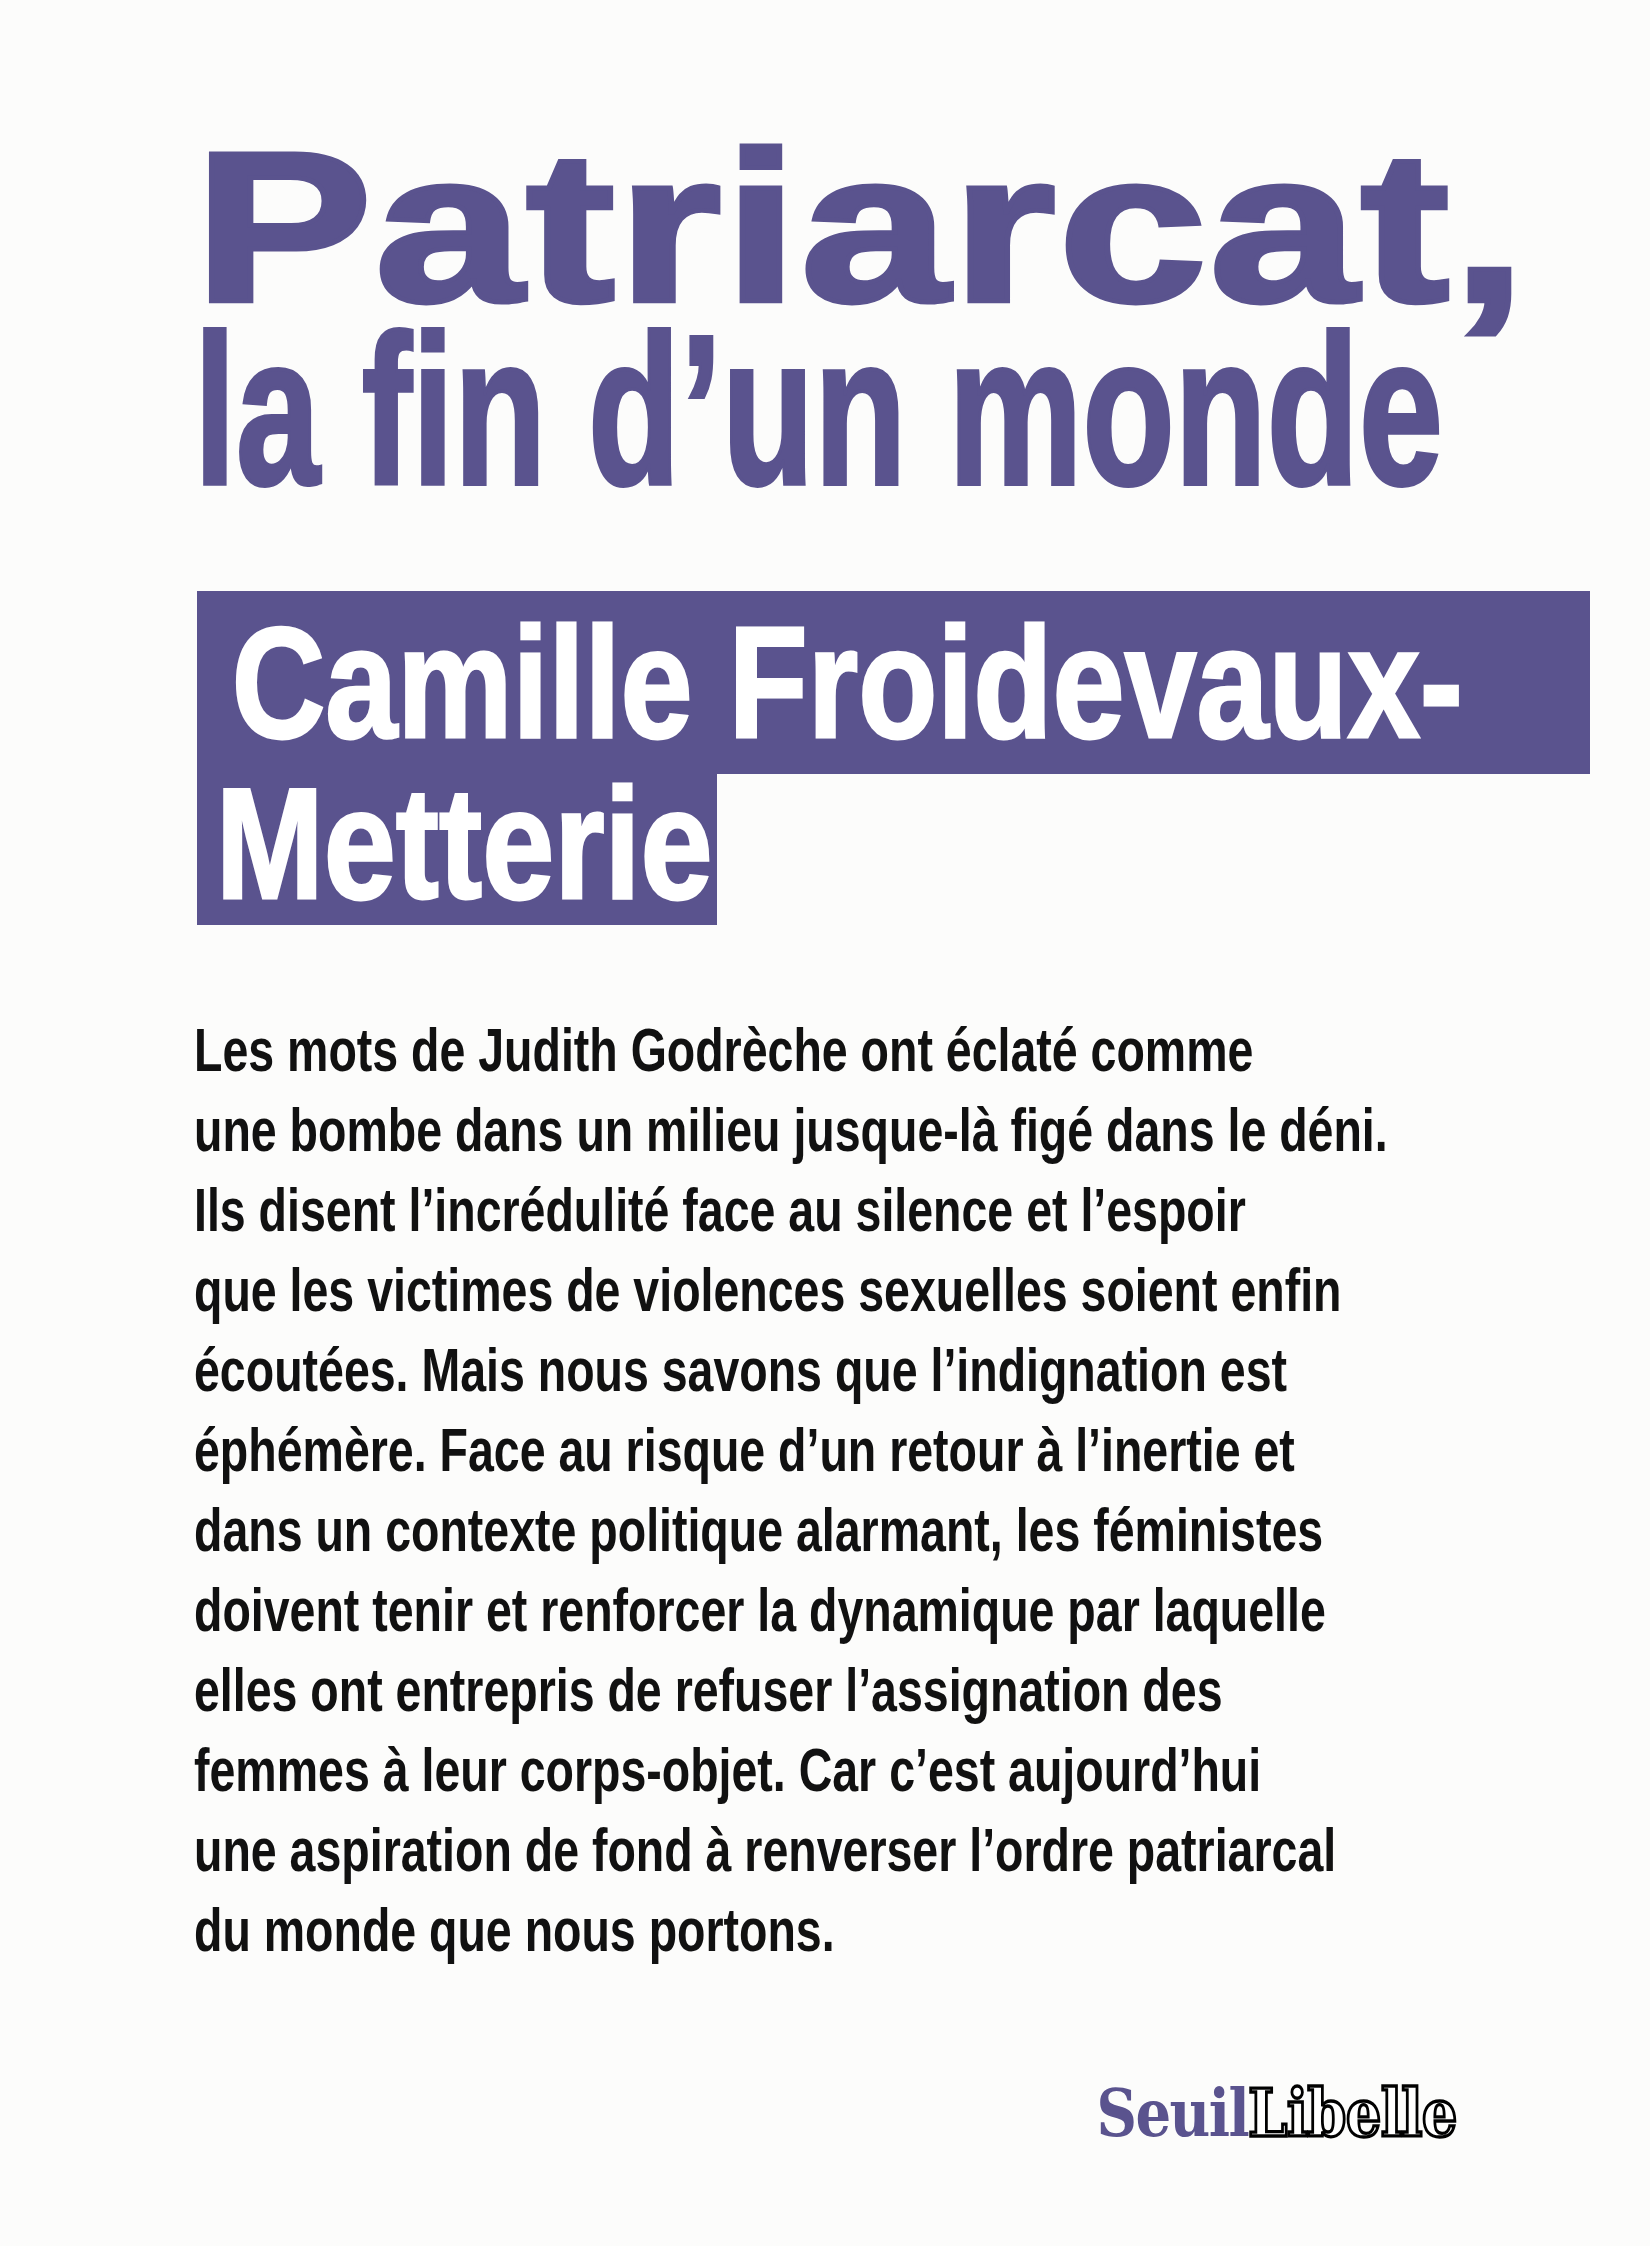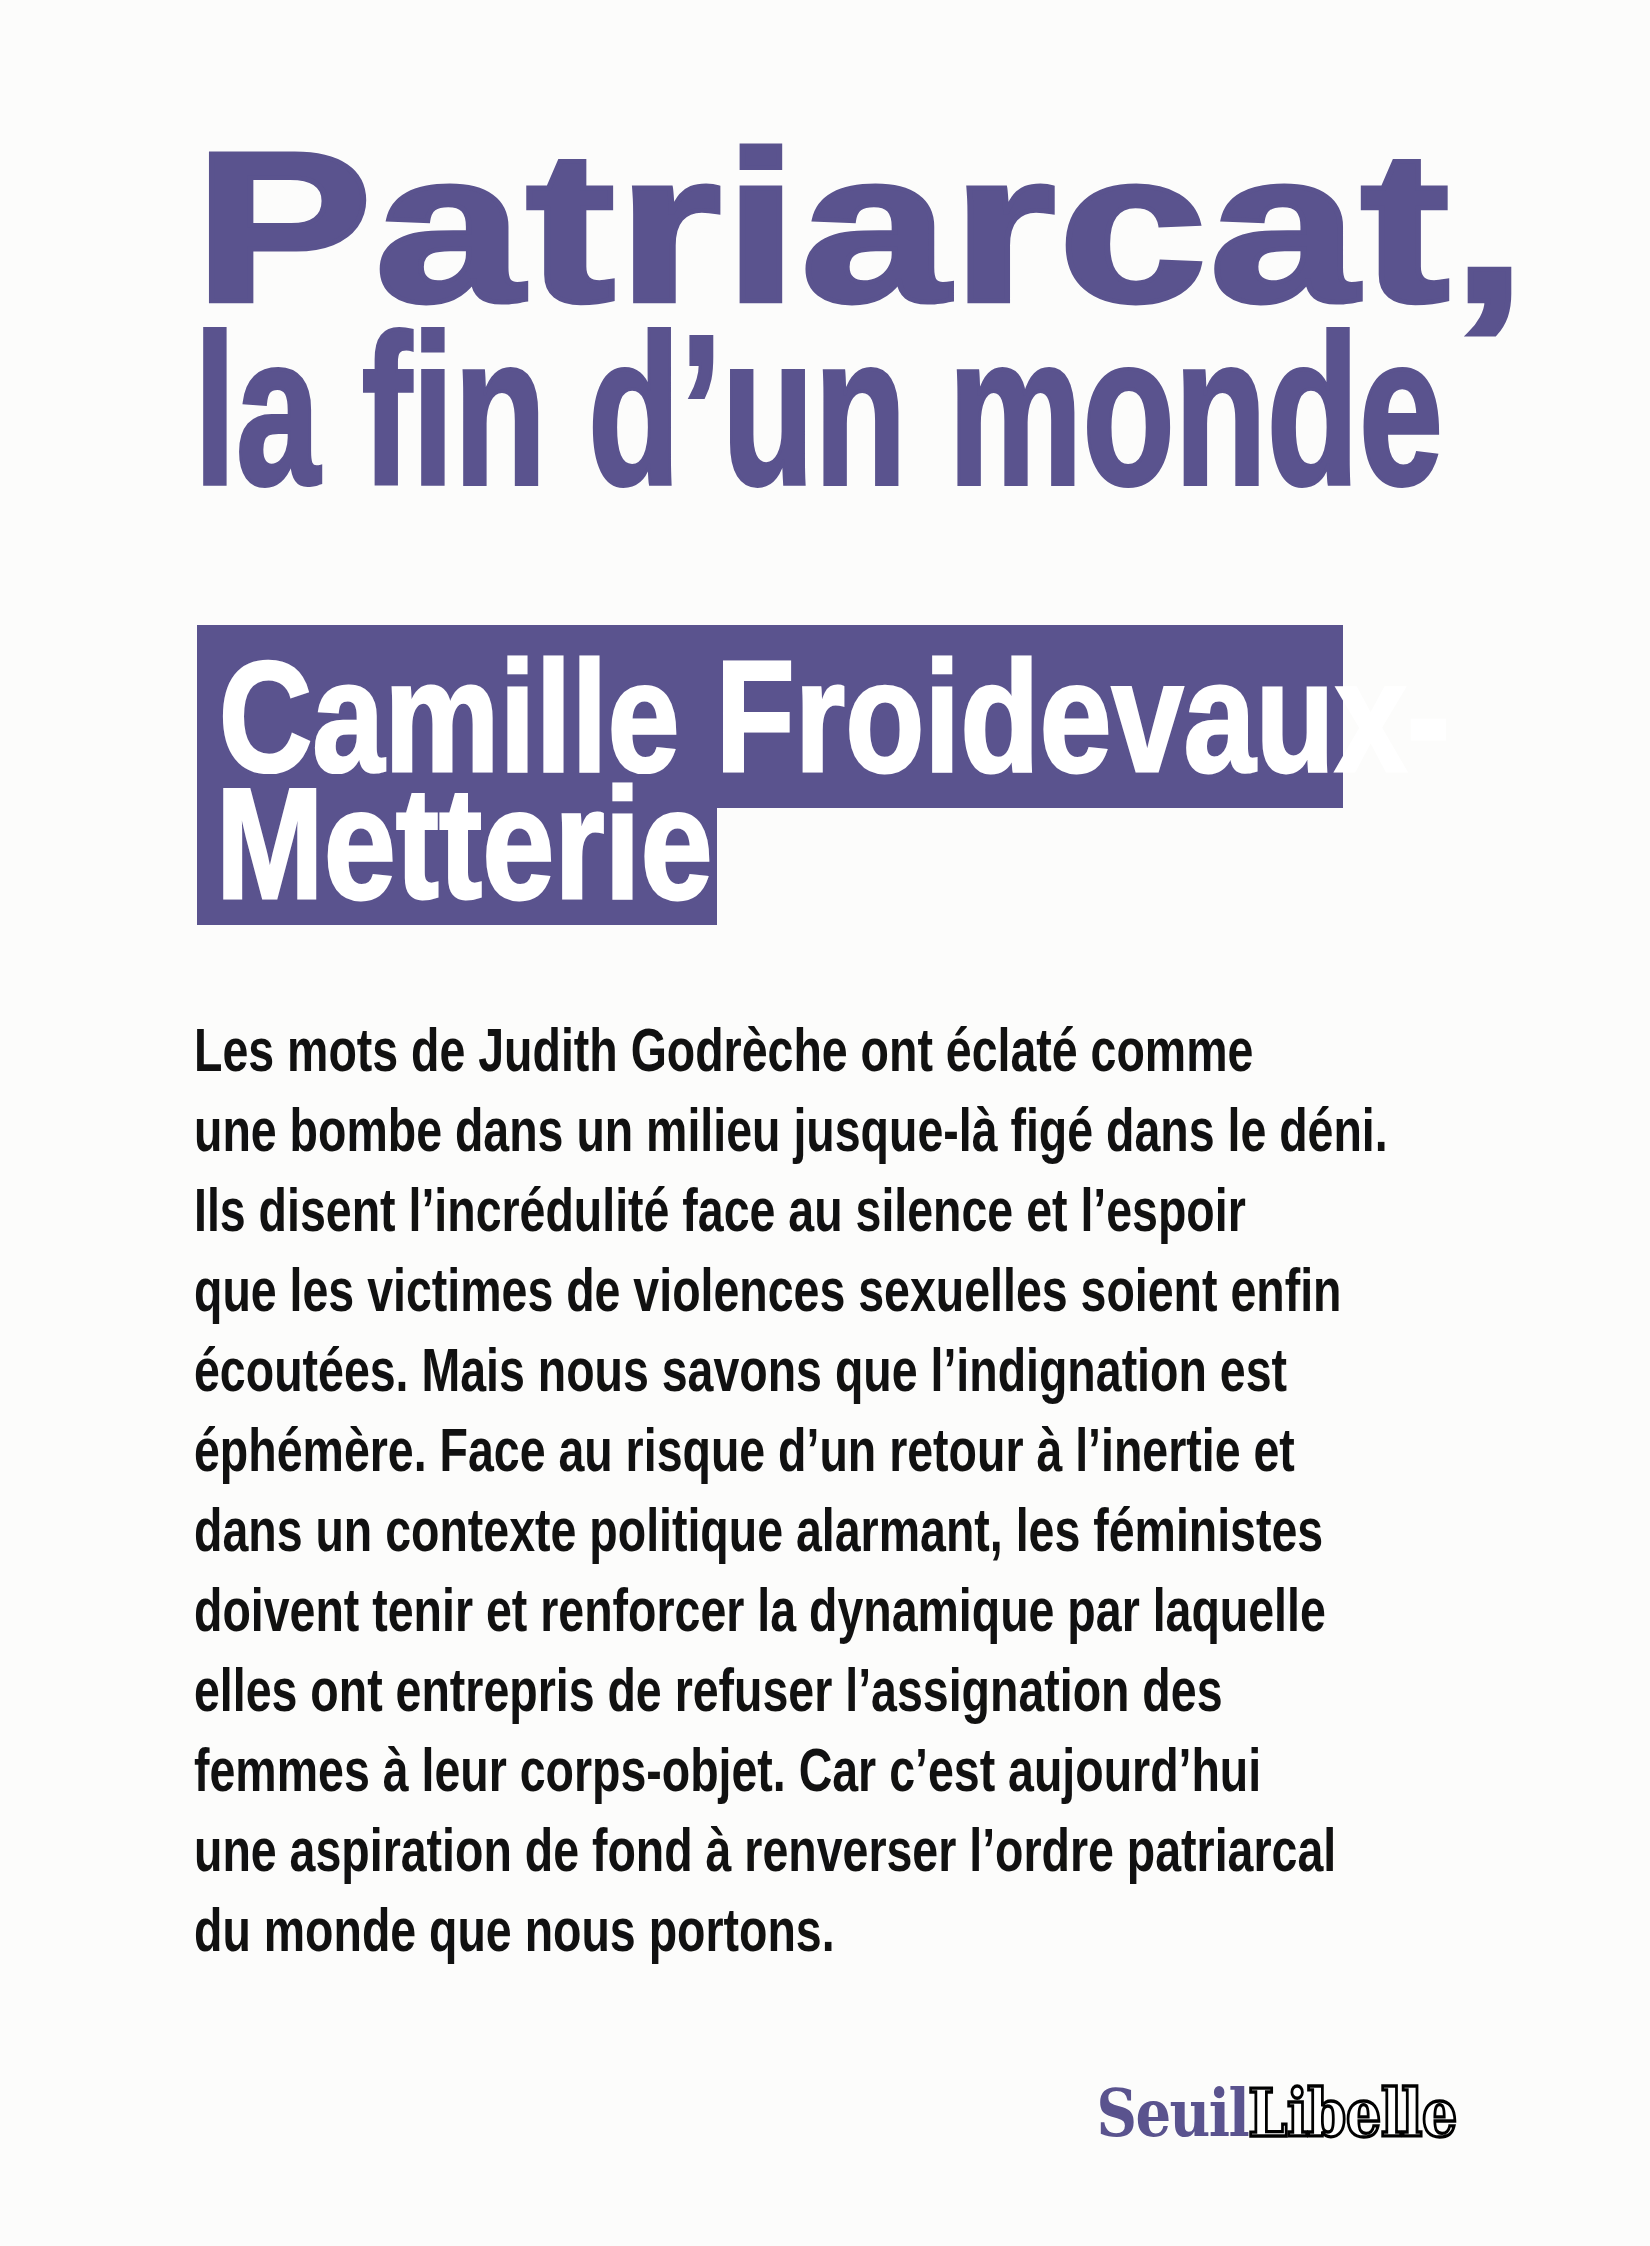--- a/index.html
+++ b/index.html
@@ -40,21 +40,21 @@
   
   .author-band{
     position:absolute;background:var(--purple);
     color:var(--author_text);
     font-family:"Liberation Sans",sans-serif;
     font-weight:700;
     white-space:nowrap;
     overflow:visible;
   }
   .author-band-1{
-    left:197px;top:625px;width:1146px;height:183px;
+    left:197px;top:591px;width:1380px;height:183px;padding-left:13px;
   }
   .author-band-2{
     left:197px;top:774px;width:520px;height:151px;
   }
   .author-band .band-text{
     display:block;
     font-size:158px;line-height:183px;
     -webkit-text-stroke:2.8px var(--author_text);
     transform:scaleX(0.82);transform-origin:left top;
     padding-left:26.5px;

